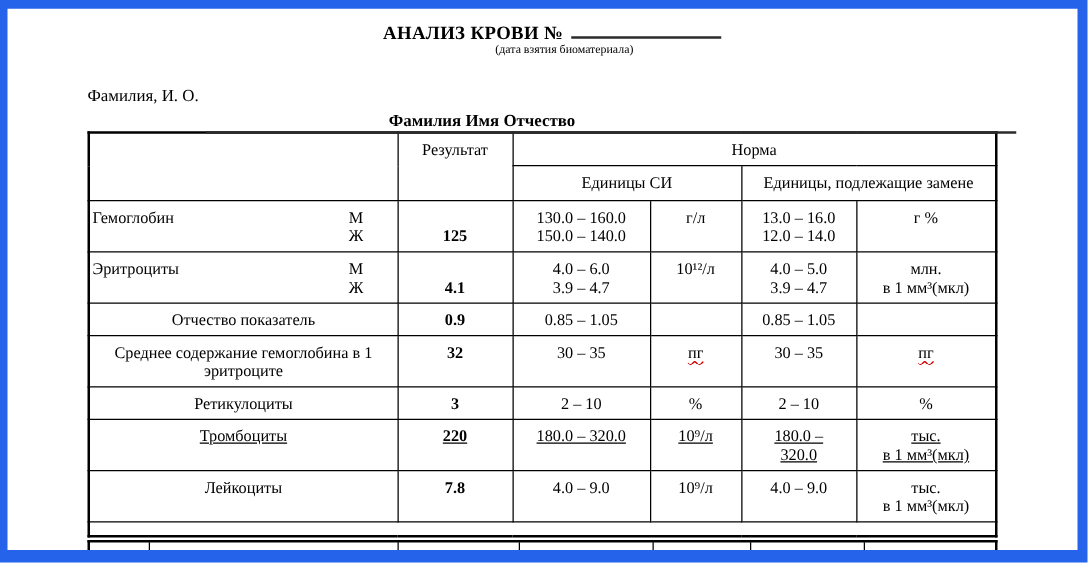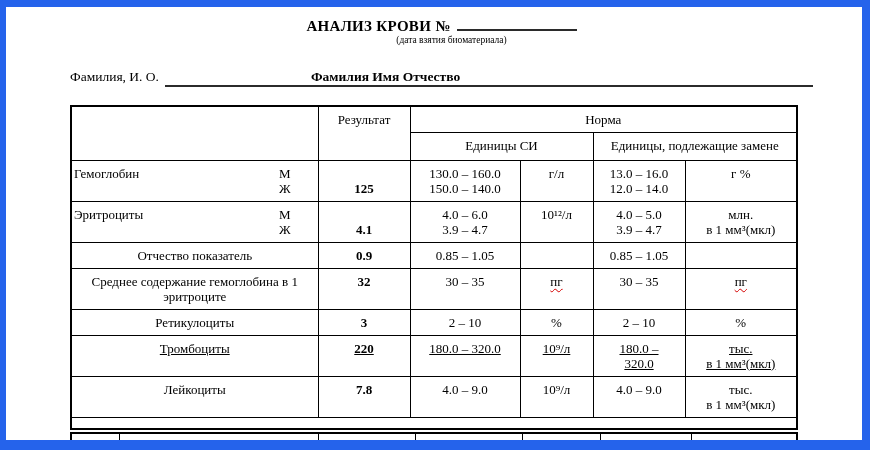--- a/index.html
+++ b/index.html
@@ -25,21 +25,21 @@
   .date-row .q{font-weight:bold;}
   .b1{width:52px;margin:0 3px;}
   .b2{width:108px;margin:0 6px 0 3px;}
   .b3{width:26px;margin:0 4px;}
   .caption-row{text-align:center;font-size:9.5px;transform:translateX(10px);height:12px;margin-top:1px;}
   
   .fields{margin-top:22px;font-size:13.5px;}
   .field-row{display:flex;align-items:flex-start;height:19px;}
   .flabel{white-space:nowrap;padding-right:6px;}
   .fill{flex:1;border-bottom:2px solid #2b2b2b;font-weight:bold;text-align:left;}
-  .fill.indent{padding-left:146px;}
+  .fill.indent{padding-left:146px;margin-top:20px;}
   .fill.centered{text-align:center;}
   .short-fill{display:inline-block;width:112px;border-bottom:2px solid #2b2b2b;font-weight:bold;text-align:center;margin-right:10px;}
   
   table{border-collapse:collapse;table-layout:fixed;margin-left:0;}
   .main-table{margin-top:17px;border:2px solid #000;width:726px;}
   .sub-table{margin-top:2px;border:2px solid #000;width:726px;}
   td{border:1px solid #000;font-size:13px;line-height:15px;padding:5px 2px;
      vertical-align:top;text-align:center;overflow:hidden;}
   thead tr:nth-child(1){height:15px;}
   thead tr:nth-child(2){height:28px;}

